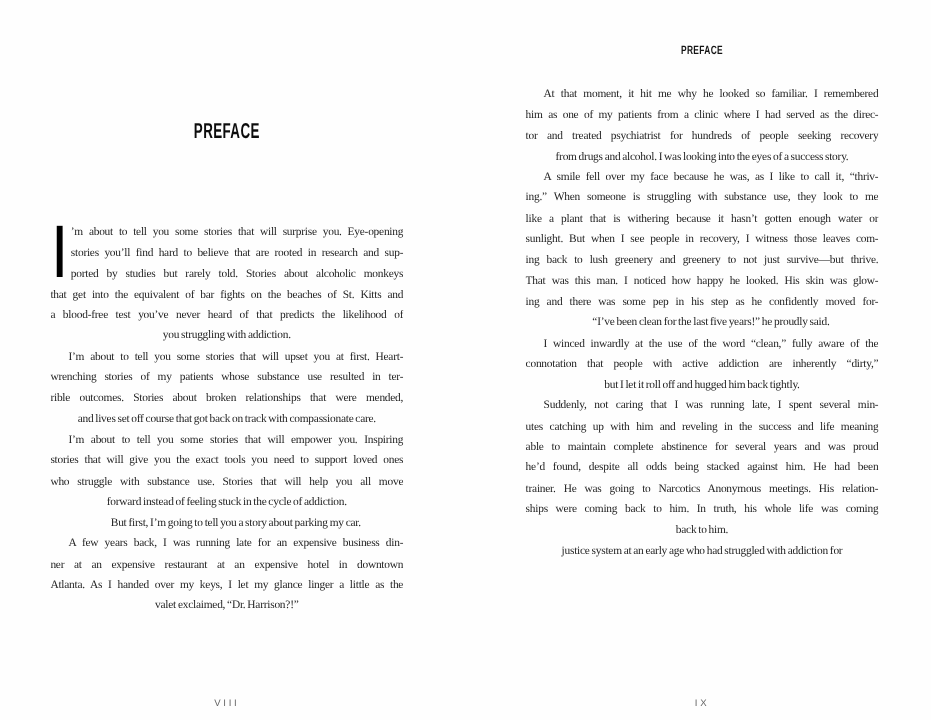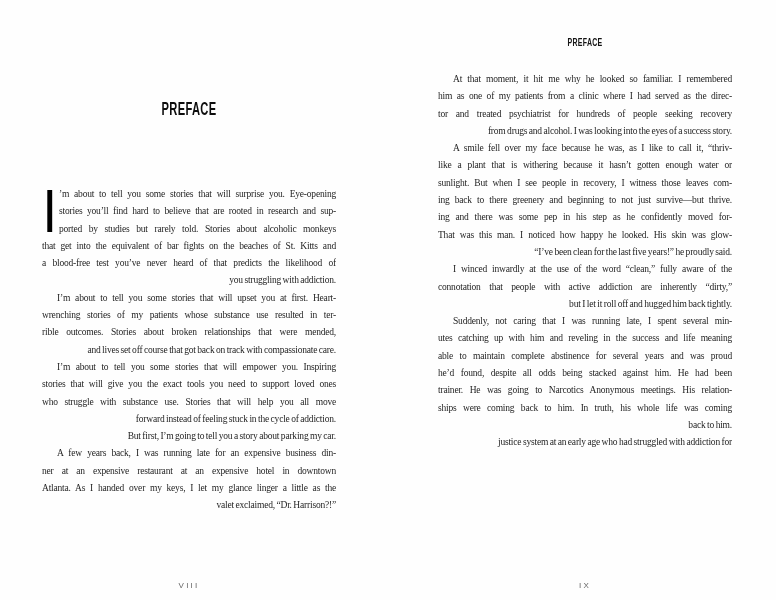--- a/index.html
+++ b/index.html
@@ -70,21 +70,21 @@
     line-height: 17.3px;
     text-align: justify;
     overflow: hidden;
   }
   .line::after {
     content: "";
     display: inline-block;
     width: 100%;
     height: 0;
   }
-  .line.last { text-align: right; }
+  .line.last { text-align: center; }
   .line.last::after { content: none; }
   .line.indent { text-indent: 15px; }
   .line.dc { padding-left: 17px; }
 
   .dropcap {
     position: absolute;
     left: 3px;
     top: 2px;
     height: 45px;
     width: 12px;
@@ -144,25 +144,26 @@
   </section>
 
   <section class="page right">
     <div class="running-head">PREFACE</div>
     <div class="body-block" id="right-body">
         <div class="line indent">At that moment, it hit me why he looked so familiar. I remembered</div>
         <div class="line">him as one of my patients from a clinic where I had served as the direc-</div>
         <div class="line">tor and treated psychiatrist for hundreds of people seeking recovery</div>
         <div class="line last">from drugs and alcohol. I was looking into the eyes of a success story.</div>
         <div class="line indent">A smile fell over my face because he was, as I like to call it, “thriv-</div>
+        <div class="line">ing.” When someone is struggling with substance use, they look to me</div>
         <div class="line">like a plant that is withering because it hasn’t gotten enough water or</div>
         <div class="line">sunlight. But when I see people in recovery, I witness those leaves com-</div>
-        <div class="line">ing back to there greenery and beginning to not just survive—but thrive.</div>
+        <div class="line">ing back to lush greenery and greenery to not just survive—but thrive.</div>
+        <div class="line">That was this man. I noticed how happy he looked. His skin was glow-</div>
         <div class="line">ing and there was some pep in his step as he confidently moved for-</div>
-        <div class="line">That was this man. I noticed how happy he looked. His skin was glow-</div>
         <div class="line last indent">“I’ve been clean for the last five years!” he proudly said.</div>
         <div class="line indent">I winced inwardly at the use of the word “clean,” fully aware of the</div>
         <div class="line">connotation that people with active addiction are inherently “dirty,”</div>
         <div class="line last">but I let it roll off and hugged him back tightly.</div>
         <div class="line indent">Suddenly, not caring that I was running late, I spent several min-</div>
         <div class="line">utes catching up with him and reveling in the success and life meaning</div>
         <div class="line">able to maintain complete abstinence for several years and was proud</div>
         <div class="line">he’d found, despite all odds being stacked against him. He had been</div>
         <div class="line">trainer. He was going to Narcotics Anonymous meetings. His relation-</div>
         <div class="line">ships were coming back to him. In truth, his whole life was coming</div>

